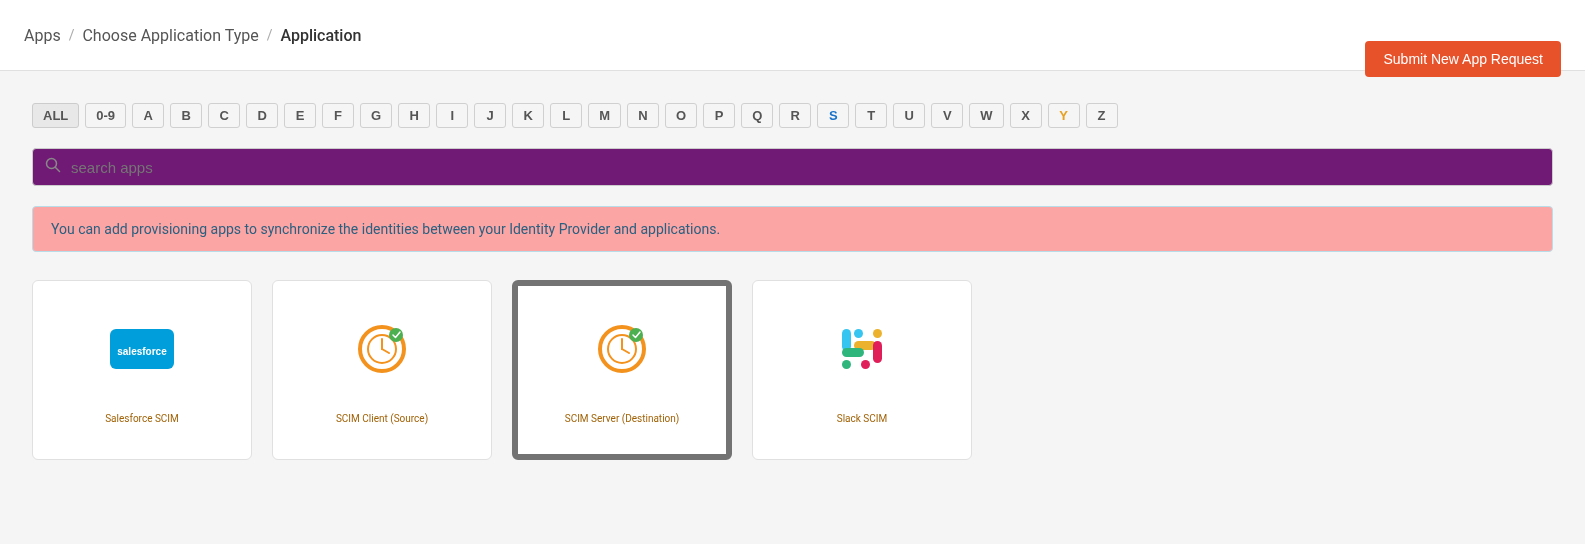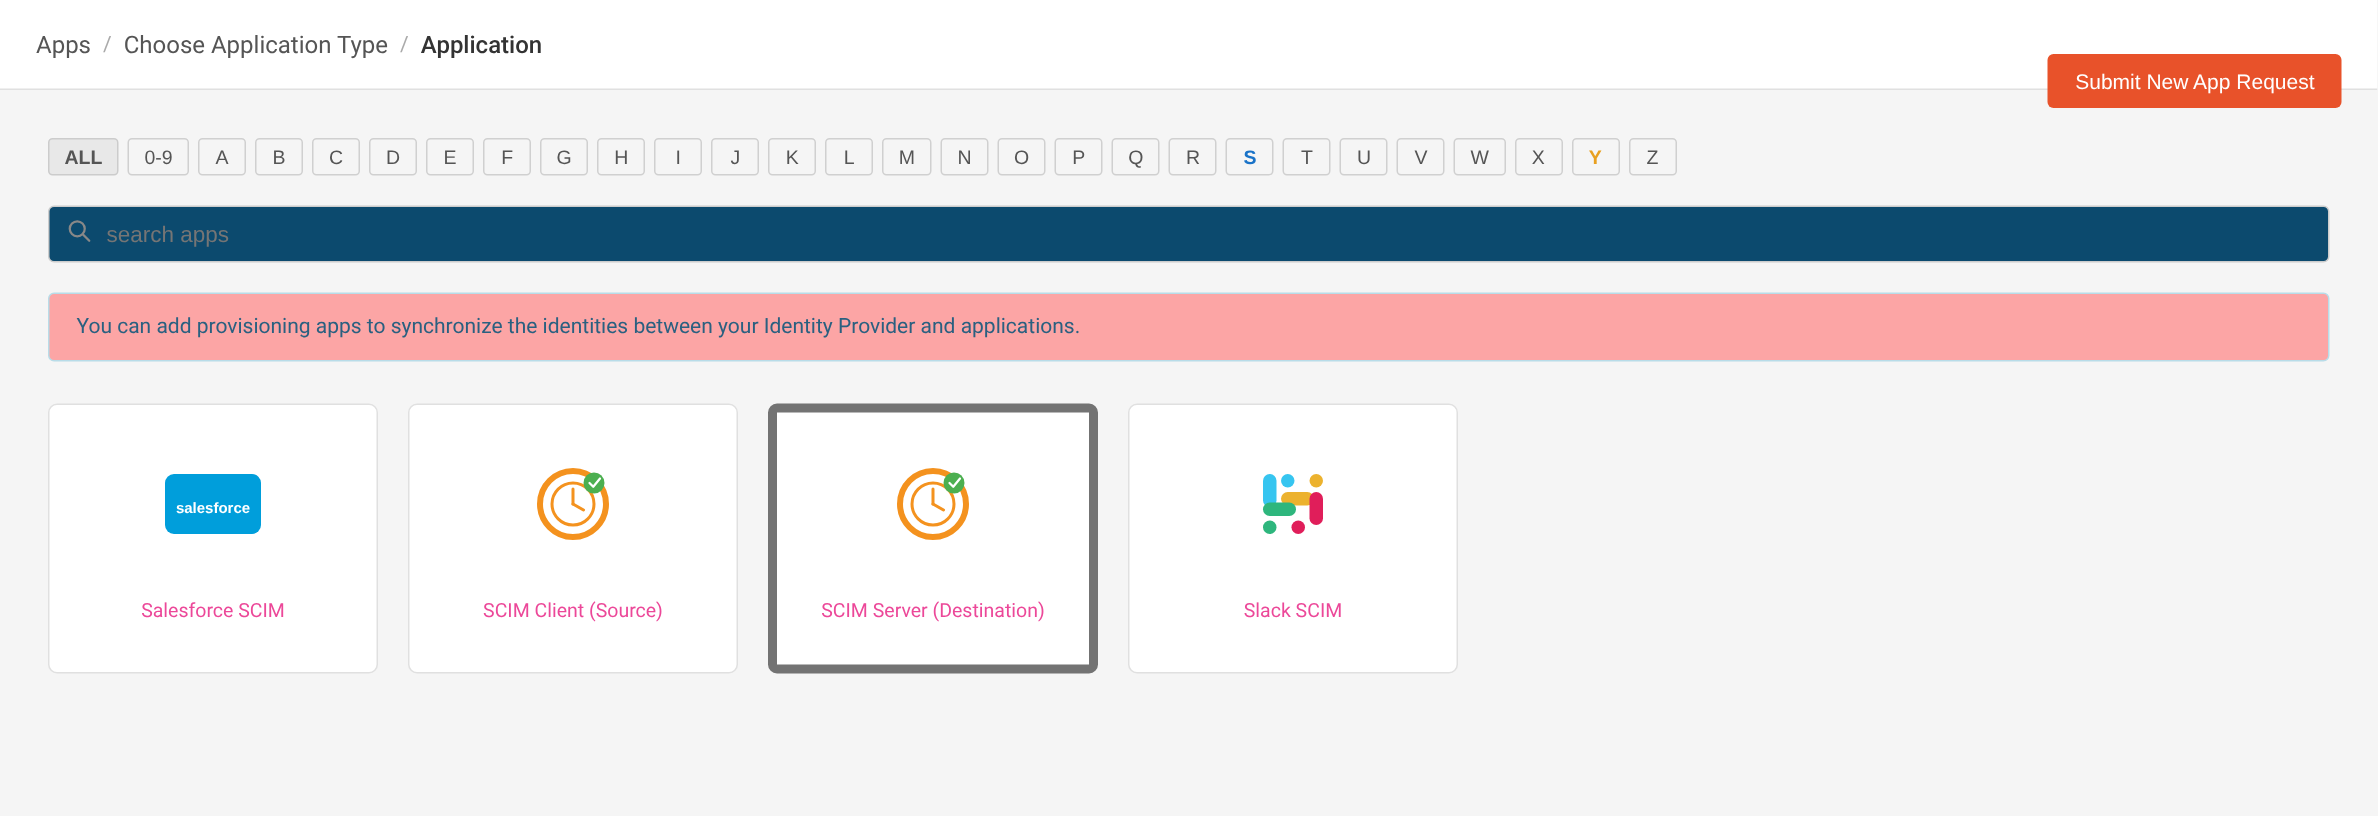--- a/index.html
+++ b/index.html
@@ -3,21 +3,21 @@
   <meta charset="utf-8">
   <style>
     * { box-sizing: border-box; margin: 0; padding: 0; }
     body { font-family: -apple-system, BlinkMacSystemFont, 'Segoe UI', Roboto, sans-serif; background: #f5f5f5; color: #333; }
 
     
     .header {
       background: #fff;
       border-bottom: 1px solid #e0e0e0;
       padding: 0 24px;
-      height: 60px;
+      height: 71px;
       display: flex;
       align-items: center;
       justify-content: space-between;
     }
     .breadcrumb {
       display: flex;
       align-items: center;
       gap: 8px;
       font-size: 16px;
     }
@@ -56,32 +56,33 @@
     .alpha-btn {
       background: none;
       border: 1px solid #d0d0d0;
       padding: 4px 10px;
       border-radius: 3px;
       font-size: 13px;
       cursor: pointer;
       color: #555;
       min-width: 32px;
       text-align: center;
+      font-weight: bold;
     }
     .alpha-btn.all-btn {
       background: #e8e8e8;
       border: 1px solid #ccc;
       font-weight: 600;
     }
 
     
     .search-container {
       display: flex;
       align-items: center;
-      background: #0c4a6e;
+      background: #701a75;
       border: 1px solid #ccc;
       border-radius: 4px;
       padding: 8px 12px;
       margin-bottom: 20px;
     }
     .search-icon-wrap {
       color: #888;
       margin-right: 10px;
       font-size: 16px;
     }
@@ -130,22 +131,22 @@
     }
     .app-logo {
       width: 64px;
       height: 64px;
       margin-bottom: 16px;
       display: flex;
       align-items: center;
       justify-content: center;
     }
     .app-name {
-      font-size: 13px;
-      color: #ec4899;
+      font-size: 10px;
+      color: #a16207;
       text-align: right;
     }
   </style>
 </head>
 <body>
 
 <div class="header">
   <nav class="breadcrumb">
     <a class="breadcrumb-link">Apps</a>
     <span class="breadcrumb-separator">/</span>

